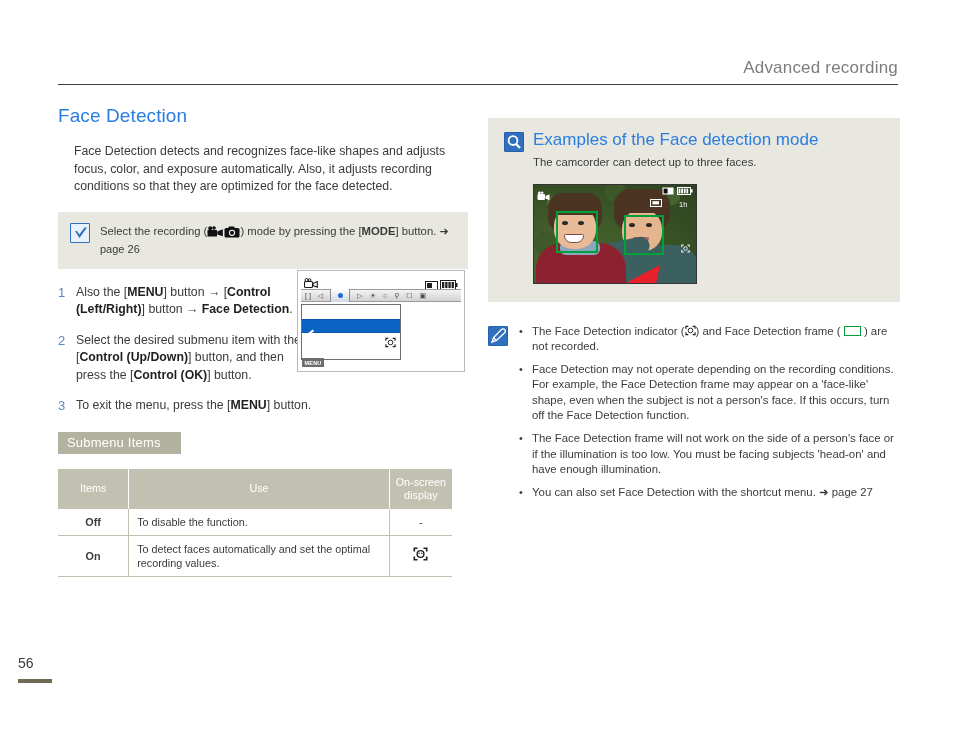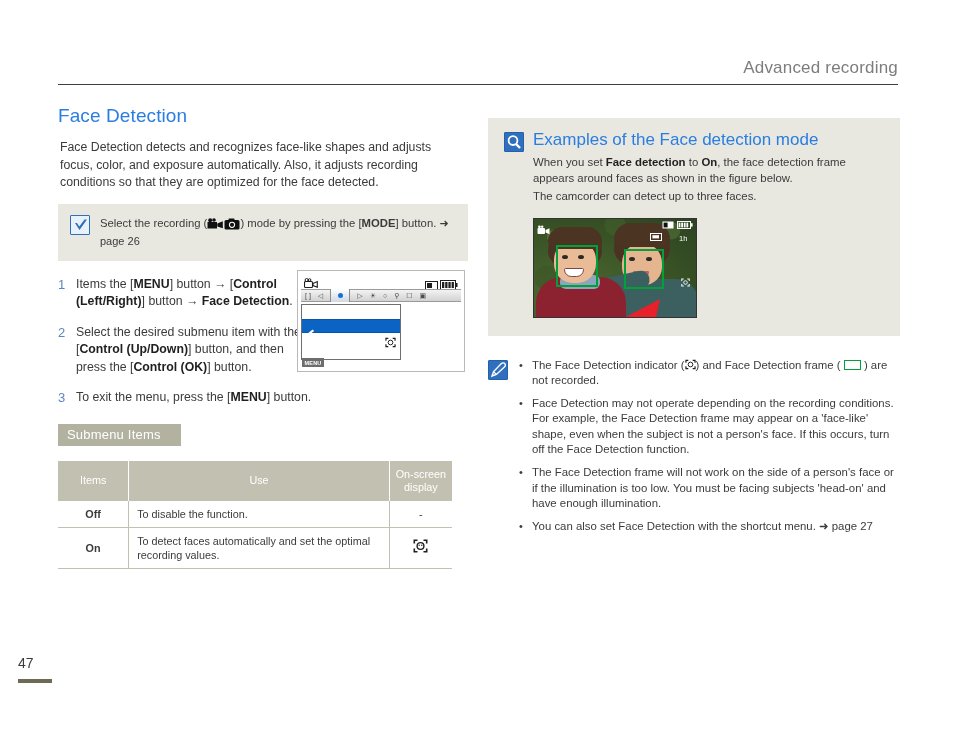--- a/index.html
+++ b/index.html
@@ -27,21 +27,21 @@
 
   
   .col-left { position: absolute; left: 58px; top: 105px; width: 410px; }
   .col-right { position: absolute; left: 488px; top: 118px; width: 412px; }
 
   h1.section-title {
     margin: 0 0 12px 0; font-size: 19px; font-weight: normal;
     color: #2a7de1; letter-spacing: .1px;
   }
   p.intro {
-    margin: 2px; font-size: 12.3px; line-height: 17.5px; color: #3b3b3b;
+    margin: 16px; font-size: 12.3px; line-height: 17.5px; color: #3b3b3b;
   }
 
   
   .tipbox {
     margin-top: 12px; background: #e8e7e0; width: 410px;
     padding: 11px 12px 12px 12px; display: flex; gap: 10px; align-items: flex-start;
   }
   .icon-check {
     width: 20px; height: 20px; flex: 0 0 20px; border: 1px solid #2f6fbd;
     background: #e9f1fb; position: relative; border-radius: 1px;
@@ -260,21 +260,21 @@
               <circle cx="8" cy="6.8" r="2.1" fill="#111"></circle>
             </svg></span><span>) mode by pressing the [</span><b>MODE</b><span>] button.</span>
         <span class="arrow-gl">➜ page 26</span>
       </span>
     </div>
 
     
     <div class="steps">
       <div class="step">
         <span class="step-num">1</span>
-        <span class="step-txt"><span>Items the [</span><b>MENU</b><span>] button → [</span><b>Control (Left/Right)</b><span>] button → </span><b>Face Detection</b><span>.</span></span>
+        <span class="step-txt"><span>Also the [</span><b>MENU</b><span>] button → [</span><b>Control (Left/Right)</b><span>] button → </span><b>Face Detection</b><span>.</span></span>
       </div>
       <div class="step">
         <span class="step-num">2</span>
         <span class="step-txt"><span>Select the desired submenu item with the [</span><b>Control (Up/Down)</b><span>] button, and then press the [</span><b>Control (OK)</b><span>] button.</span></span>
       </div>
       <div class="step step3">
         <span class="step-num">3</span>
         <span class="step-txt"><span>To exit the menu, press the [</span><b>MENU</b><span>] button.</span></span>
       </div>
     </div>
@@ -390,21 +390,20 @@
     <div class="notebox">
       <div class="note-head">
         <span class="icon-search">
           <svg width="18" height="18" viewBox="0 0 18 18" style="position:absolute;left:0;top:0">
             <circle cx="8" cy="7.6" r="4.4" fill="none" stroke="#ffffff" stroke-width="1.8"></circle>
             <line x1="11" y1="11" x2="15" y2="15" stroke="#ffffff" stroke-width="2.4"></line>
           </svg>
         </span>
         <span class="note-title">Examples of the Face detection mode</span>
       </div>
-      <div class="note-body note-indent"><span>When you set </span><b>Face detection</b><span> to </span><b>On</b><span>, the face detection frame appears around faces as shown in the figure below.</span></div>
       <div class="note-body note-indent">The camcorder can detect up to three faces.</div>
 
       <div class="photo">
         <div class="bg-grass"></div>
         <div class="blur-dots"></div>
 
         <div class="kid k2-body"></div>
         <div class="kid k2-hair"></div>
         <div class="kid k2-face"></div>
         <div class="kid k2-hairfront"></div>
@@ -485,16 +484,16 @@
                 <circle cx="7.5" cy="7" r="3.2" fill="none" stroke="#1f1f1f" stroke-width="1.3"></circle>
               </svg></span><span>) and Face Detection frame ( </span><span class="green-box"></span><span> ) are not recorded.</span>
         </li>
         <li>Face Detection may not operate depending on the recording conditions. For example, the Face Detection frame may appear on a 'face-like' shape, even when the subject is not a person's face. If this occurs, turn off the Face Detection function.</li>
         <li>The Face Detection frame will not work on the side of a person's face or if the illumination is too low. You must be facing subjects 'head-on' and have enough illumination.</li>
         <li>You can also set Face Detection with the shortcut menu. ➜ page 27</li>
       </ul>
     </div>
   </div>
 
-  <div class="pg-num">47</div>
+  <div class="pg-num">56</div>
   <div class="pg-rule"></div>
 
 </div>
 
 </body></html>

